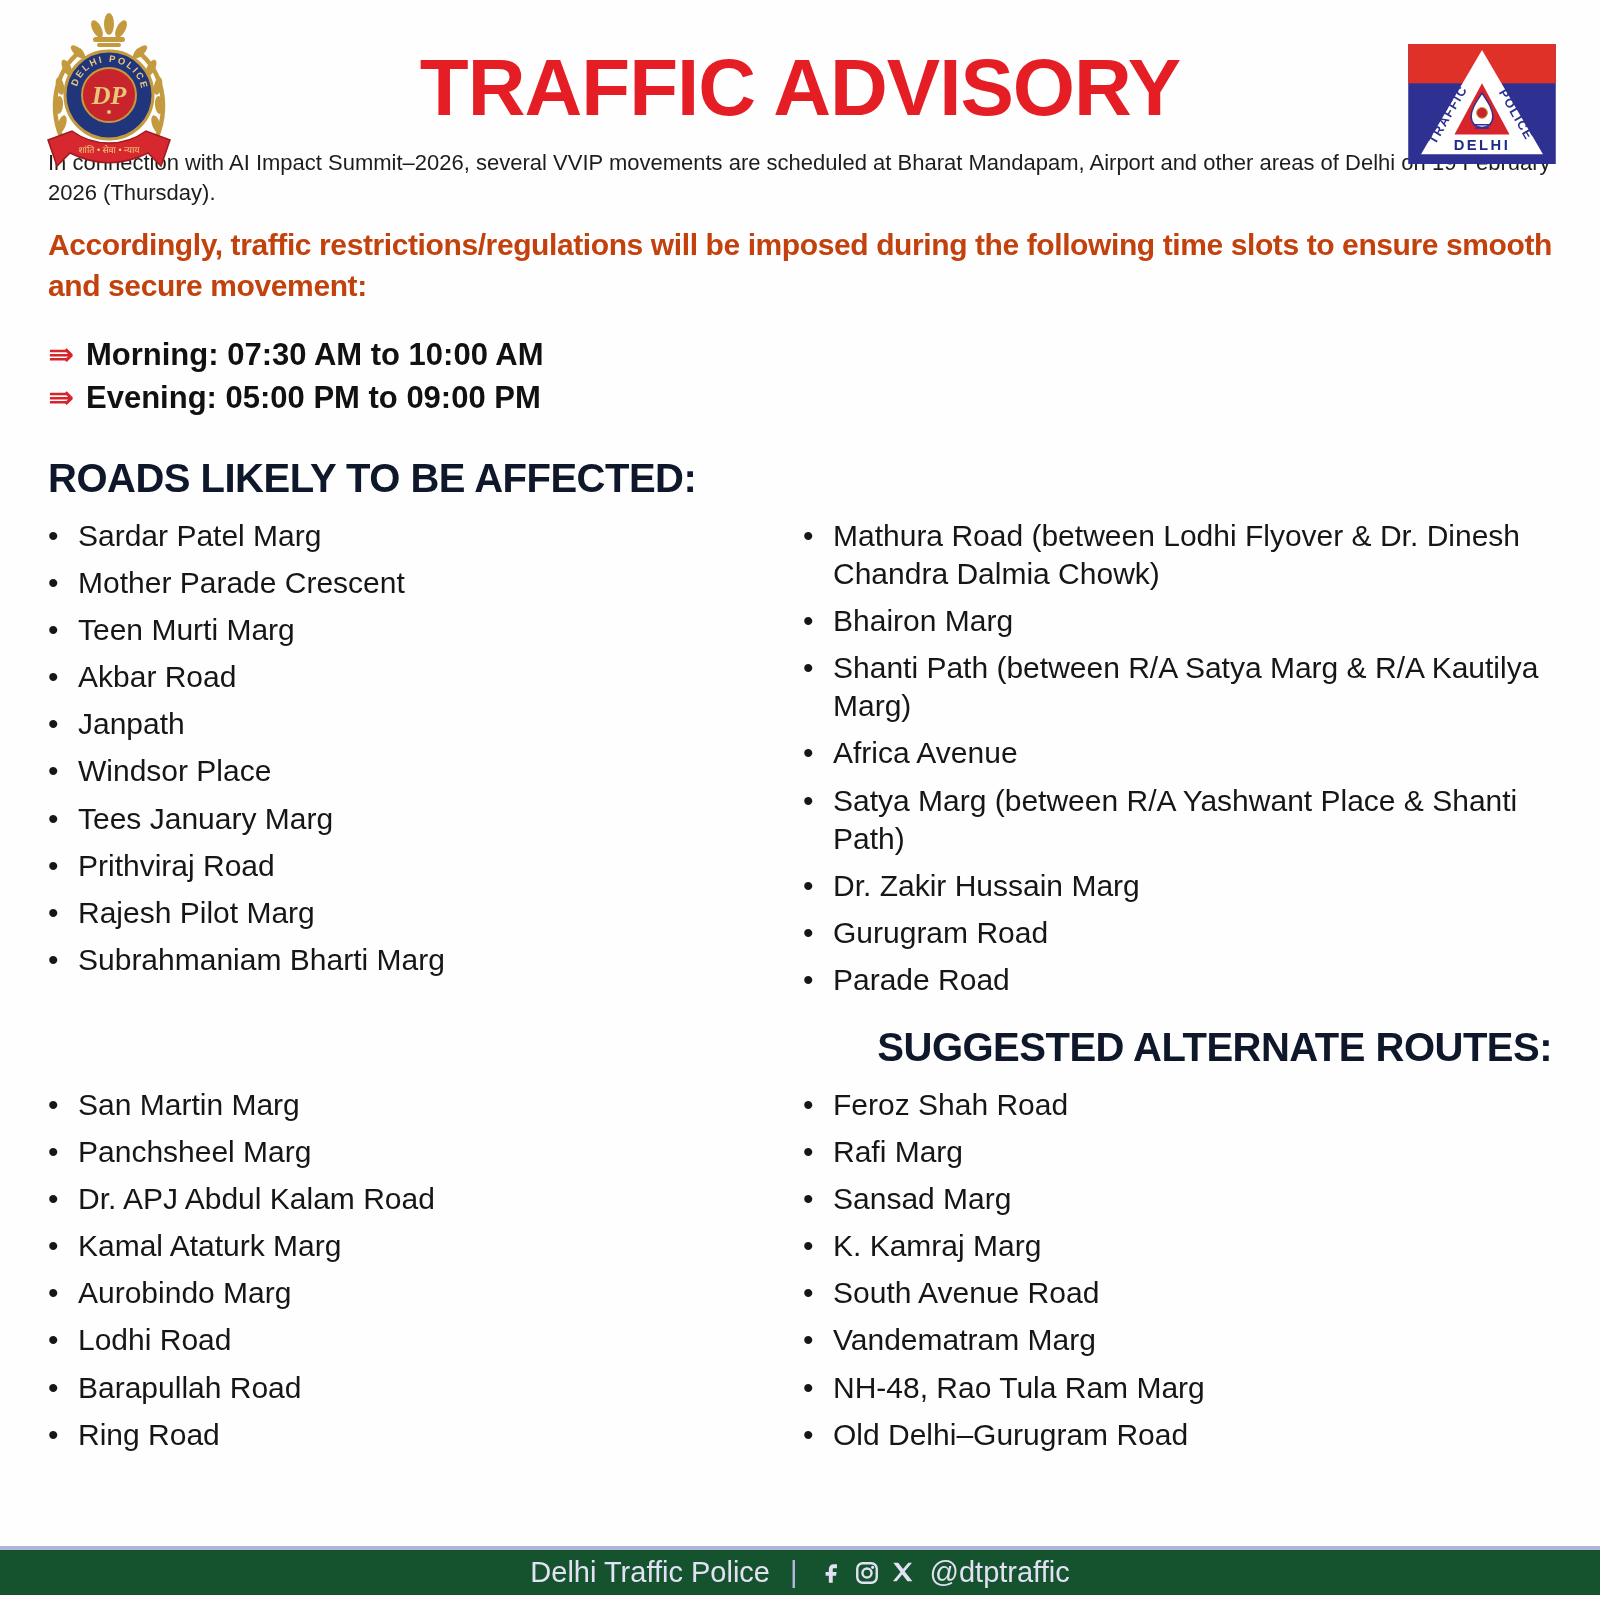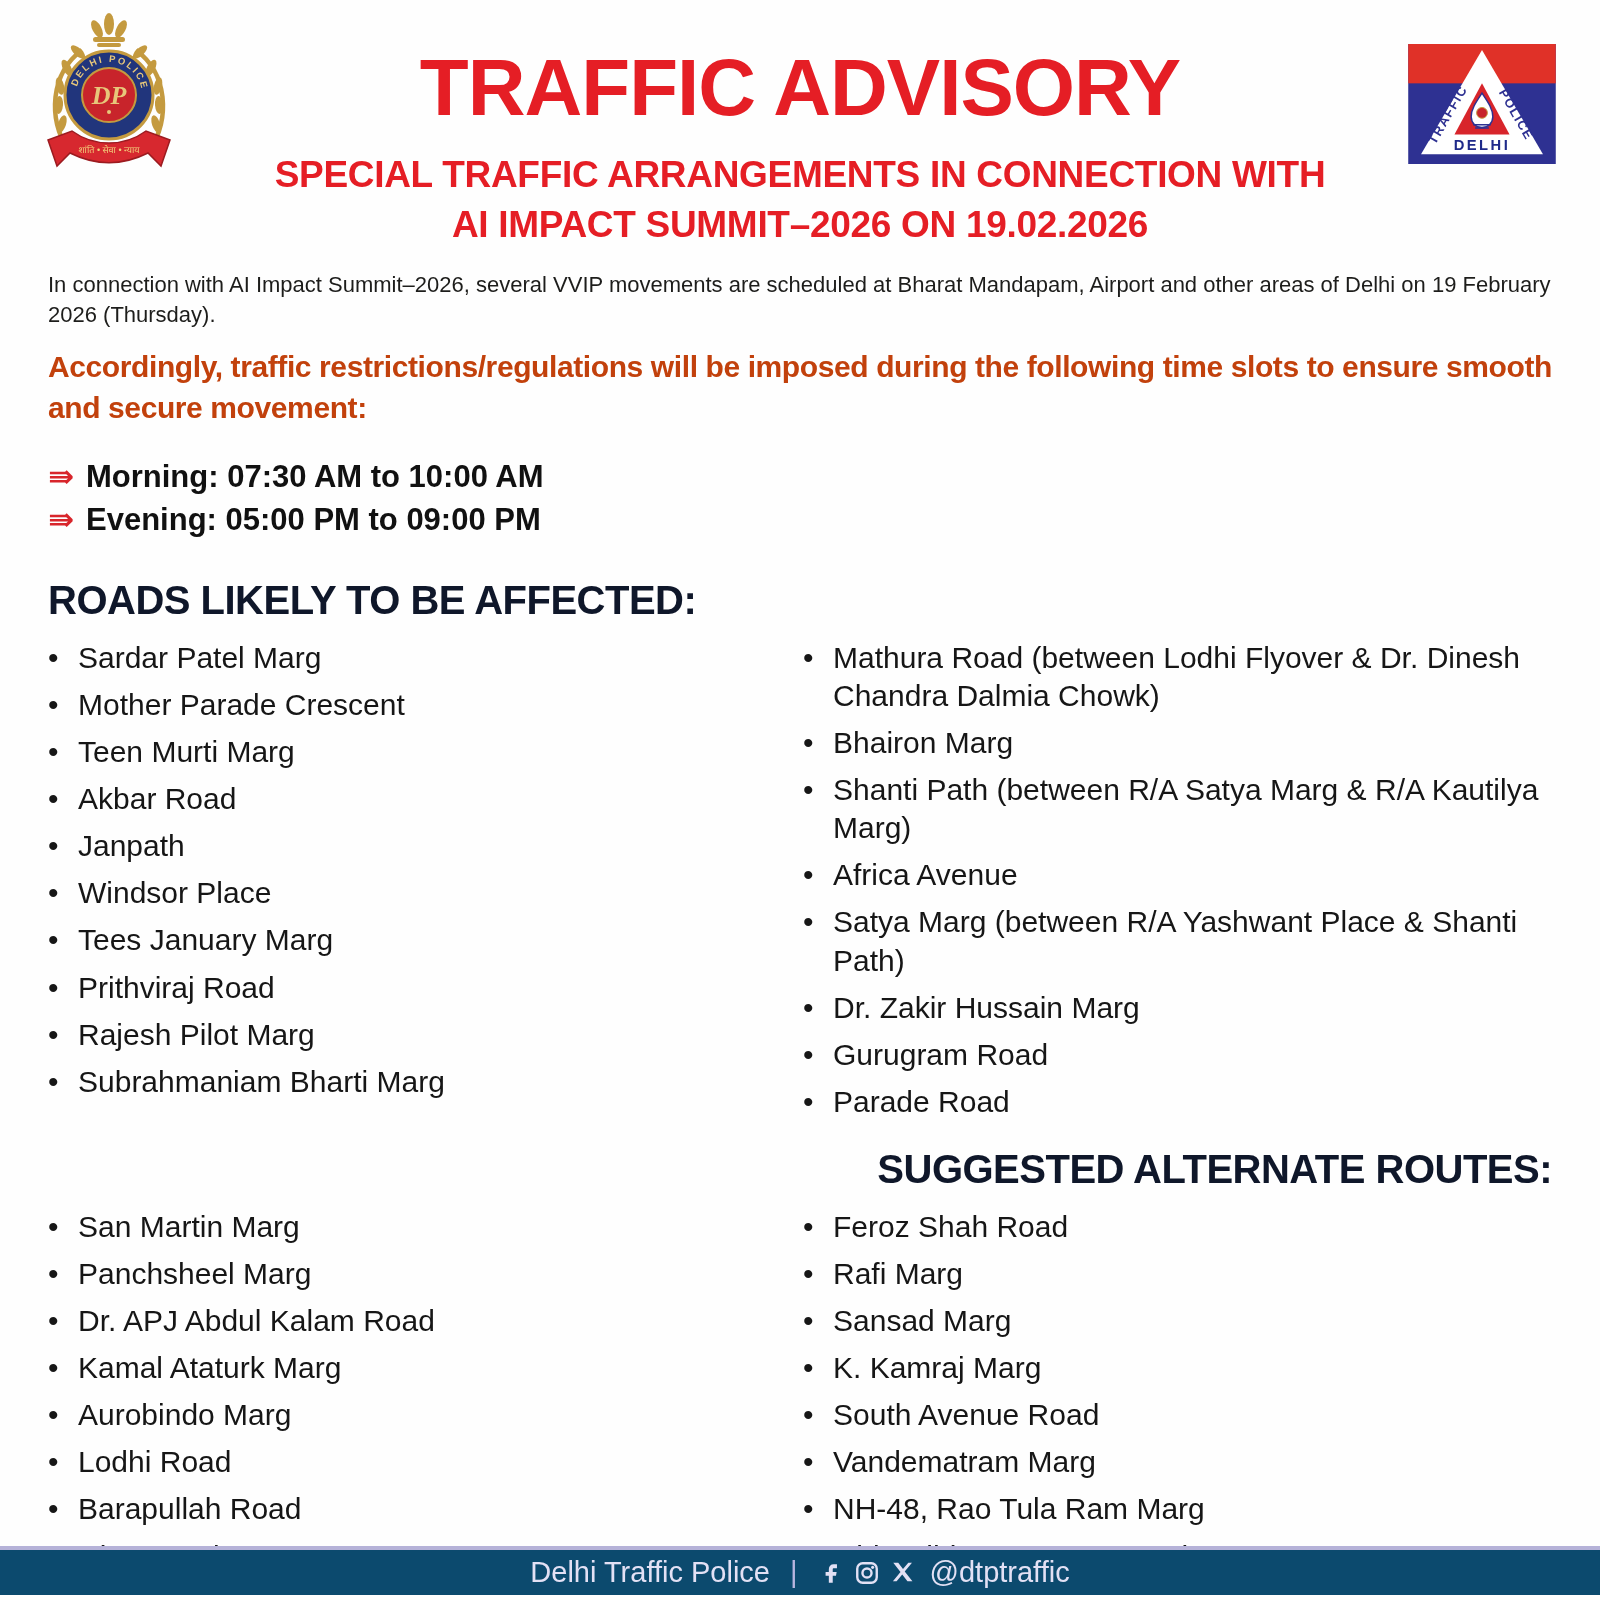--- a/index.html
+++ b/index.html
@@ -32,21 +32,21 @@
     margin:36px 48px 0;color:#0f172a;
     font-size:40px;font-weight:800;letter-spacing:-0.5px;line-height:1.1;
   }
   .cols{display:grid;grid-template-columns:755px 1fr;margin:8px 48px 0;align-items:start;}
   .cols ul{list-style:none;margin:0;padding:0;}
   .cols li{display:flex;font-size:30px;line-height:1.27;margin-top:9px;color:#161616;}
   .blt{flex:none;width:30px;}
   .txt{flex:1;padding-right:4px;}
   .footer-bar{
     position:absolute;left:0;right:0;bottom:5px;height:45px;
-    background:#0c4a6e;border-top:4px solid #b5b2d8;
+    background:#14532d;border-top:4px solid #b5b2d8;
     display:flex;align-items:center;justify-content:center;gap:14px;
     color:#e3e1f5;font-size:29px;
   }
   .footer-bar .sep{color:#b9b6e0;font-weight:400;margin:0 6px;}
   .footer-bar .social{display:flex;align-items:center;gap:10px;}
   .footer-bar svg{display:block;}
 </style>
 </head>
 <body>
 
@@ -106,24 +106,20 @@
       <polygon points="75,40 47,92 103,92" fill="#d8252b"></polygon>
       <path d="M75,50 C81,59 86,66 86,74 a11,11 0 0 1 -22,0 C64,66 69,59 75,50 Z" fill="#ffffff" stroke="#2e3192" stroke-width="1.5"></path>
       <circle cx="75" cy="70" r="5.5" fill="#c8242b" stroke="#c49a3f" stroke-width="1"></circle>
       <path d="M66,82 h18 M68,85.5 h14" stroke="#2e3192" stroke-width="1.5" fill="none"></path>
       <text x="44" y="74" text-anchor="middle" transform="rotate(-60 44 74)" font-size="13" font-weight="bold" fill="#2e3192" letter-spacing="1.5">TRAFFIC</text>
       <text x="106" y="74" text-anchor="middle" transform="rotate(60 106 74)" font-size="13" font-weight="bold" fill="#2e3192" letter-spacing="1.5">POLICE</text>
       <text x="75" y="108" text-anchor="middle" font-size="15" font-weight="bold" fill="#1f2a8a" letter-spacing="2.5">DELHI</text>
     </svg>
   </div>
 
-  <div class="subtitle">
-    <div>SPECIAL TRAFFIC ARRANGEMENTS IN CONNECTION WITH</div>
-    <div>AI IMPACT SUMMIT–2026 ON 19.02.2026</div>
-  </div>
 
   <p class="intro">In connection with AI Impact Summit–2026, several VVIP movements are scheduled at Bharat Mandapam, Airport and other areas of Delhi on 19 February 2026 (Thursday).</p>
   <p class="note">Accordingly, traffic restrictions/regulations will be imposed during the following time slots to ensure smooth and secure movement:</p>
 
   <div class="slots">
     <div class="slot">
       <span class="arrow">⇛</span><span>Morning: 07:30 AM to 10:00 AM</span>
     </div>
     <div class="slot">
       <span class="arrow">⇛</span><span>Evening: 05:00 PM to 09:00 PM</span>

